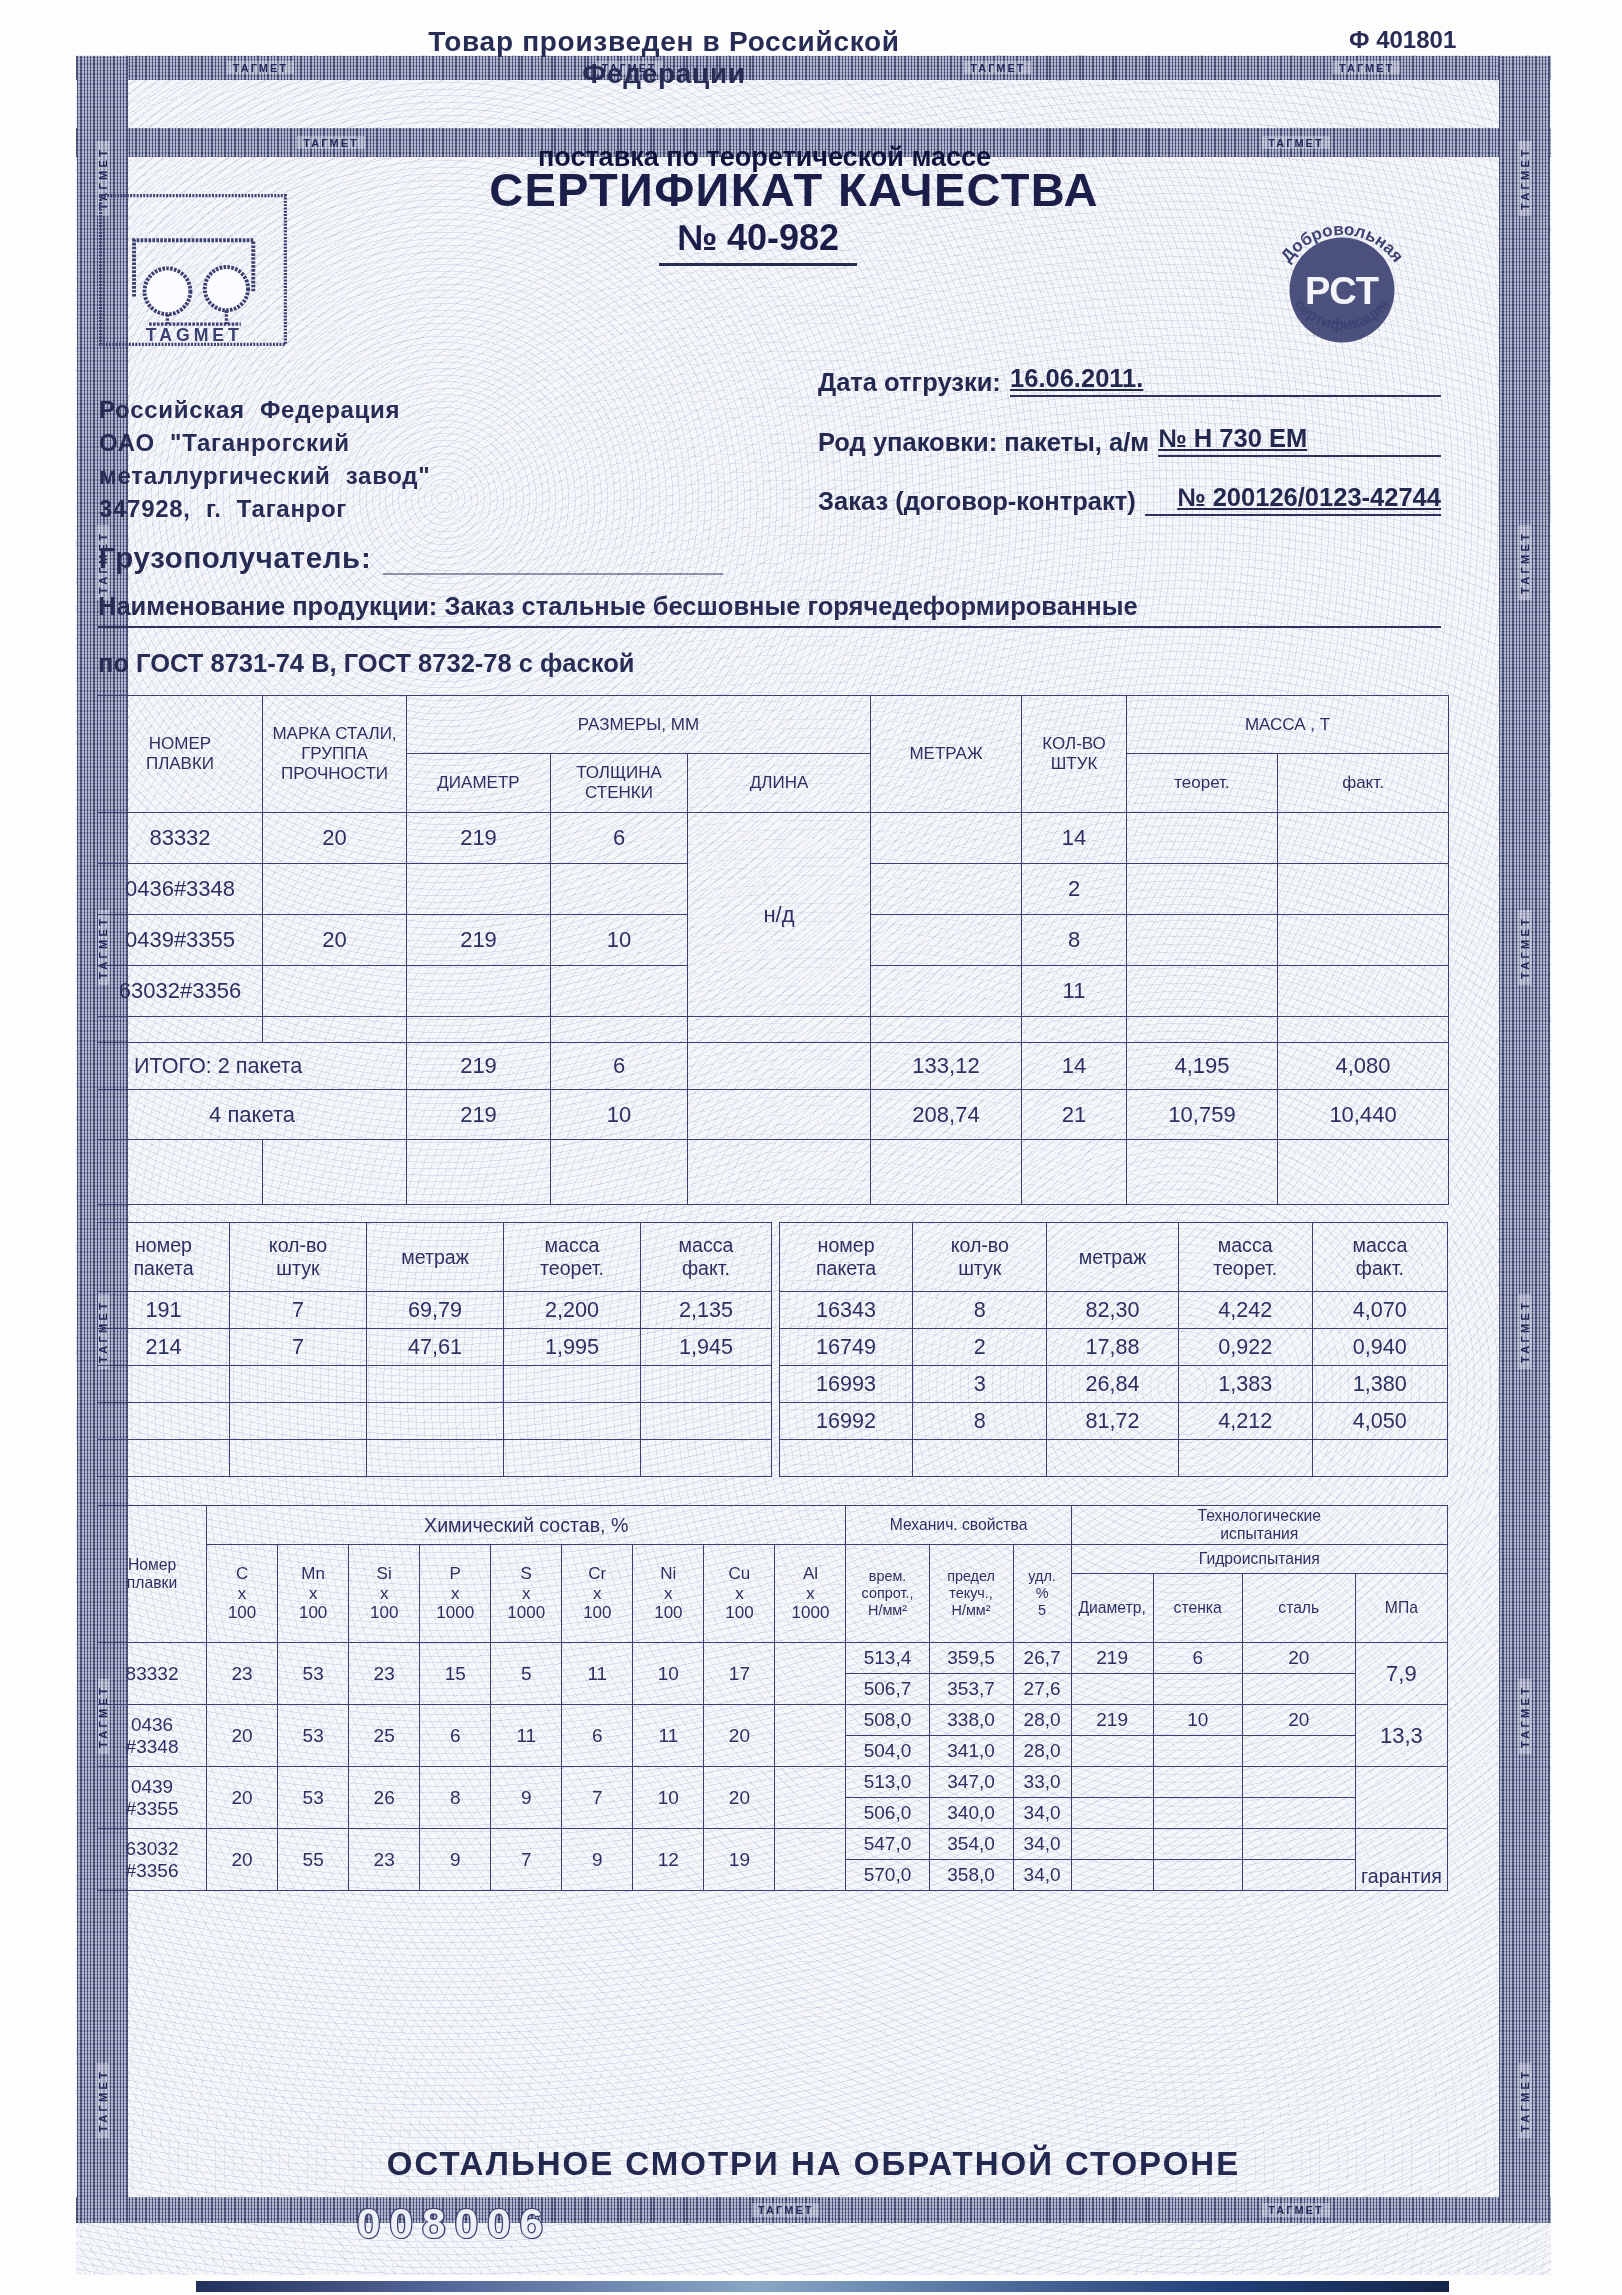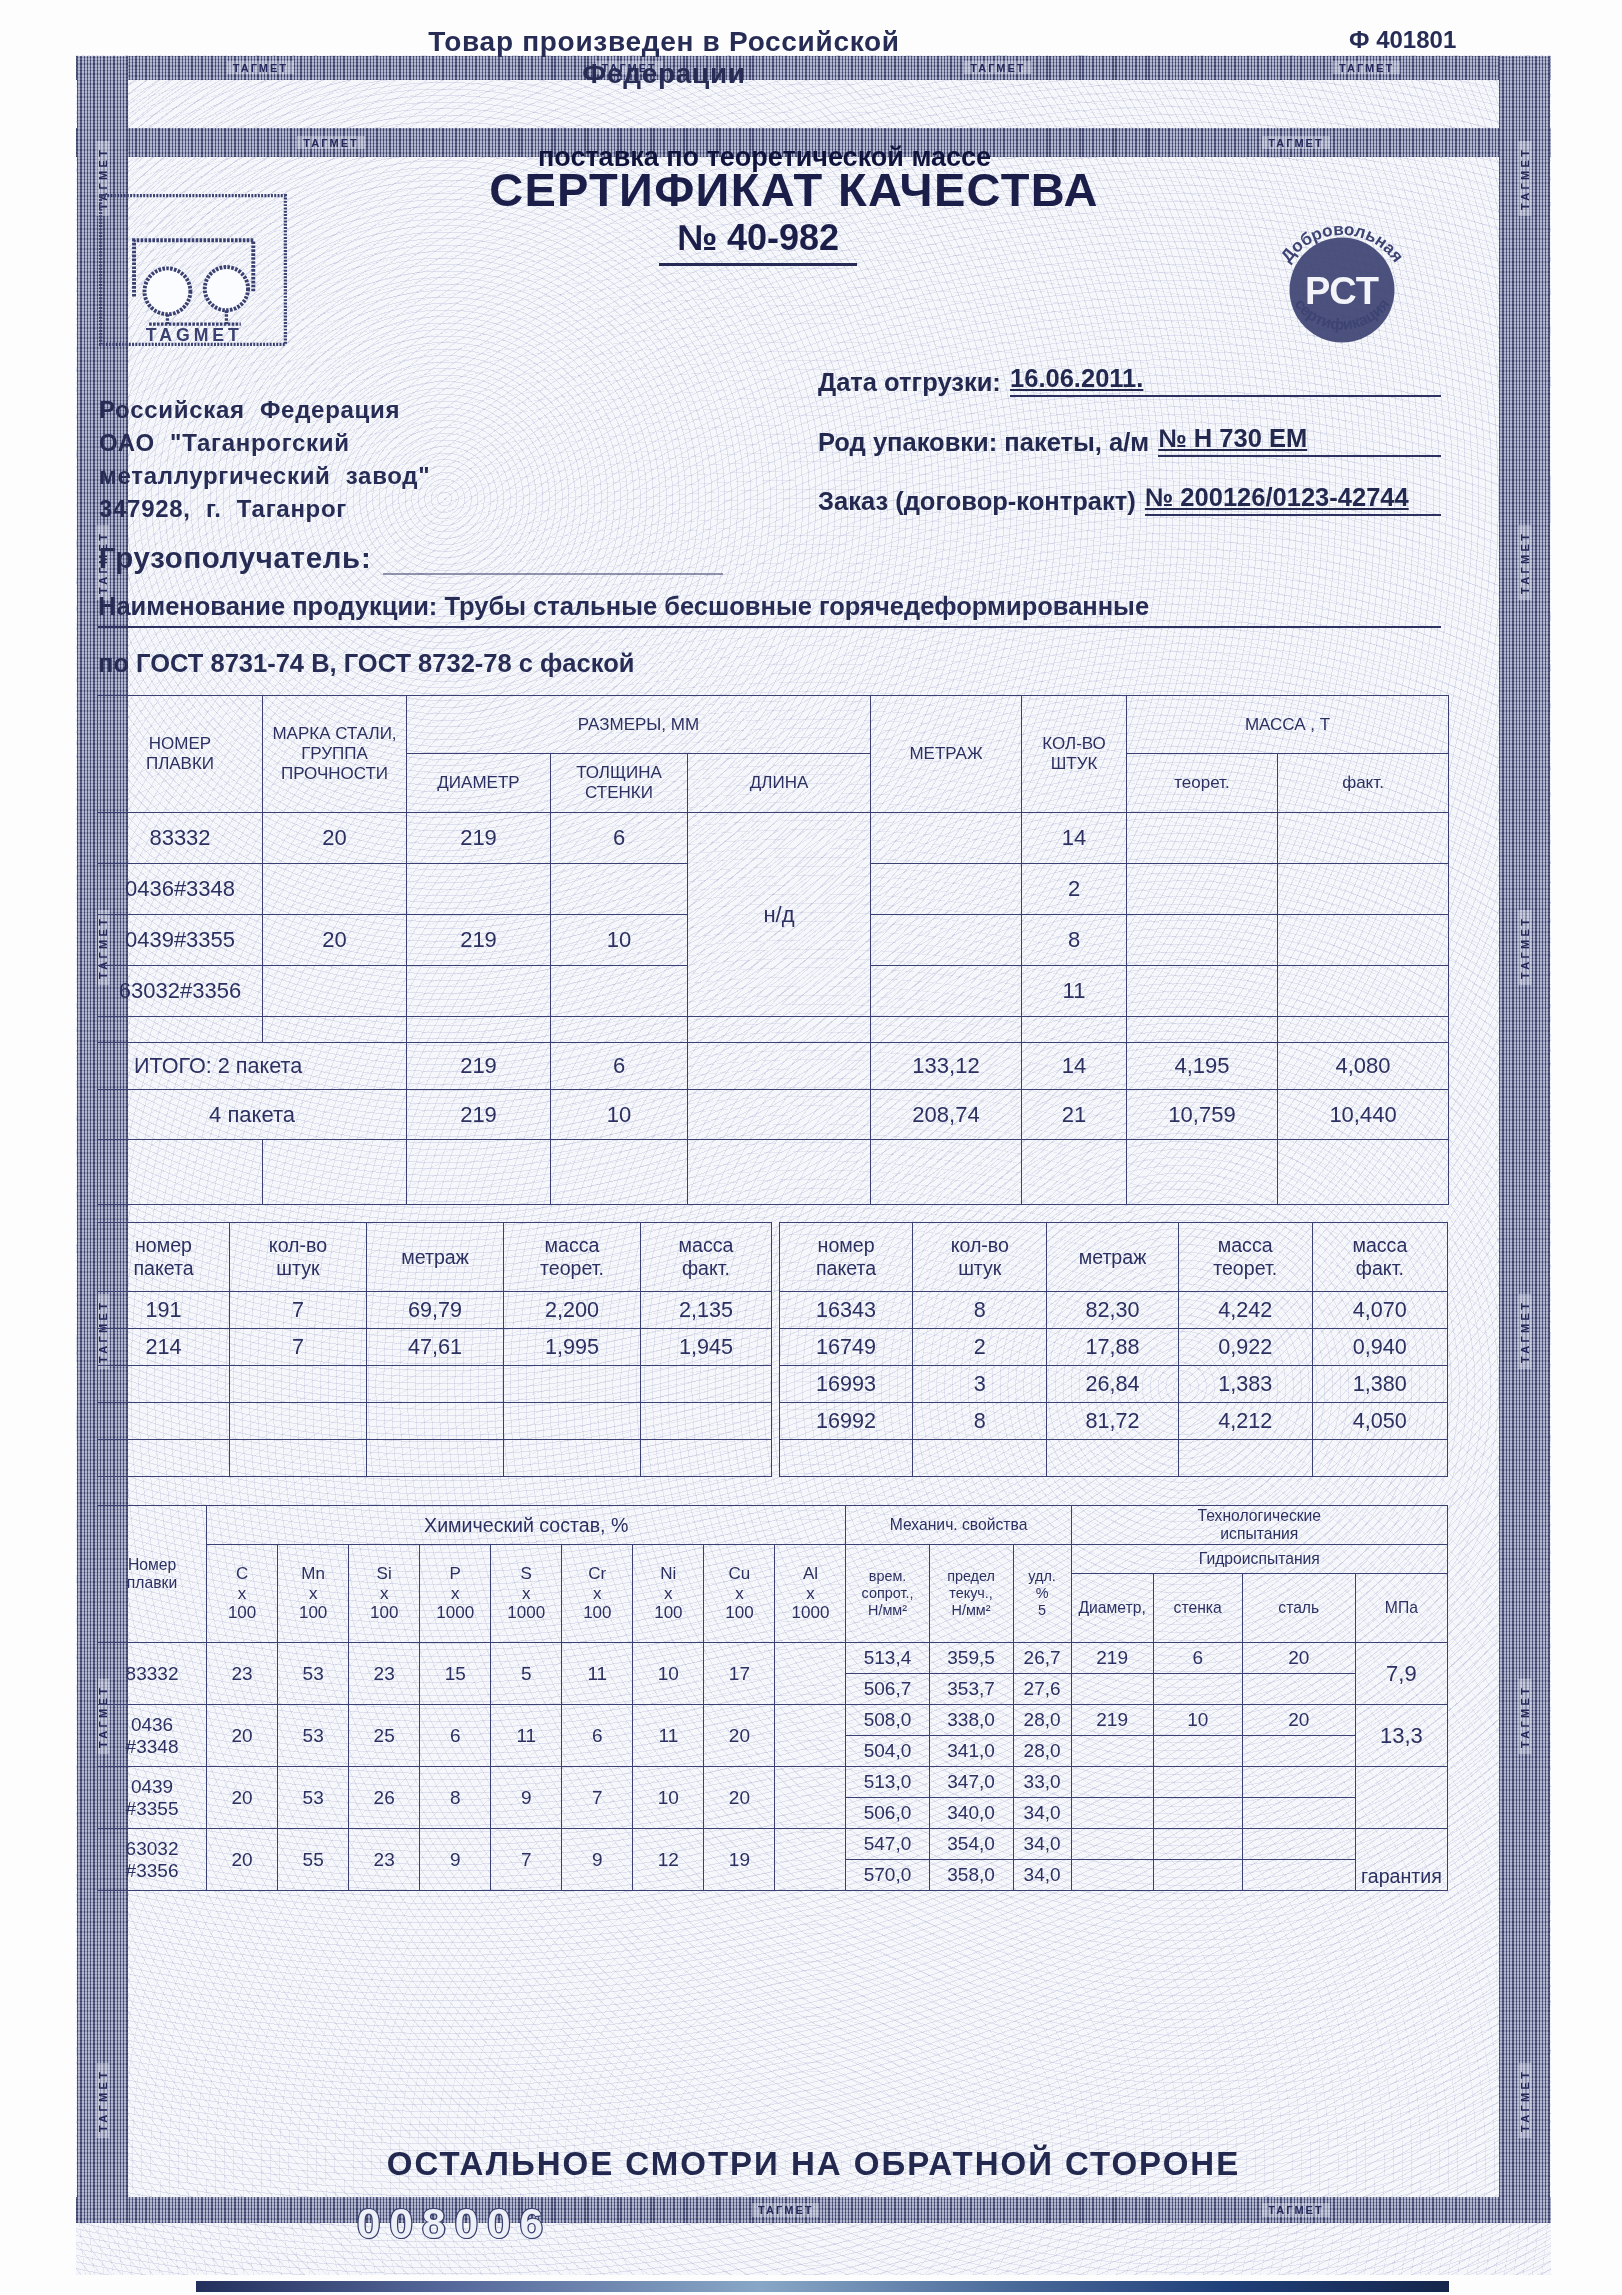--- a/index.html
+++ b/index.html
@@ -158,31 +158,31 @@
   </div>
 
   <div class="abs ship" style="top:364px;">
     <span class="lbl">Дата отгрузки:</span>
     <span class="val">16.06.2011.</span>
   </div>
   <div class="abs ship" style="top:424px;">
     <span class="lbl">Род упаковки: пакеты, а/м</span>
     <span class="val">№ Н 730 ЕМ</span>
   </div>
-  <div class="abs ship" style="top:483px;">
+  <div class="abs ship" style="top:483px;text-align:right;">
     <span class="lbl">Заказ (договор-контракт)</span>
     <span class="val">№ 200126/0123-42744</span>
   </div>
 
   <div class="abs consignee">
     <span>Грузополучатель:</span>
     <span class="tail"></span>
   </div>
 
-  <div class="abs prod1">Наименование продукции: Трубы стальные бесшовные горячедеформированные</div>
+  <div class="abs prod1">Наименование продукции: Заказ стальные бесшовные горячедеформированные</div>
   <div class="abs prod2">по ГОСТ 8731-74 В, ГОСТ 8732-78 с фаской</div>
 
   <table class="tbl main">
     <colgroup>
         <col style="width:165px">
         <col style="width:144px">
         <col style="width:144px">
         <col style="width:137px">
         <col style="width:183px">
         <col style="width:151px">

